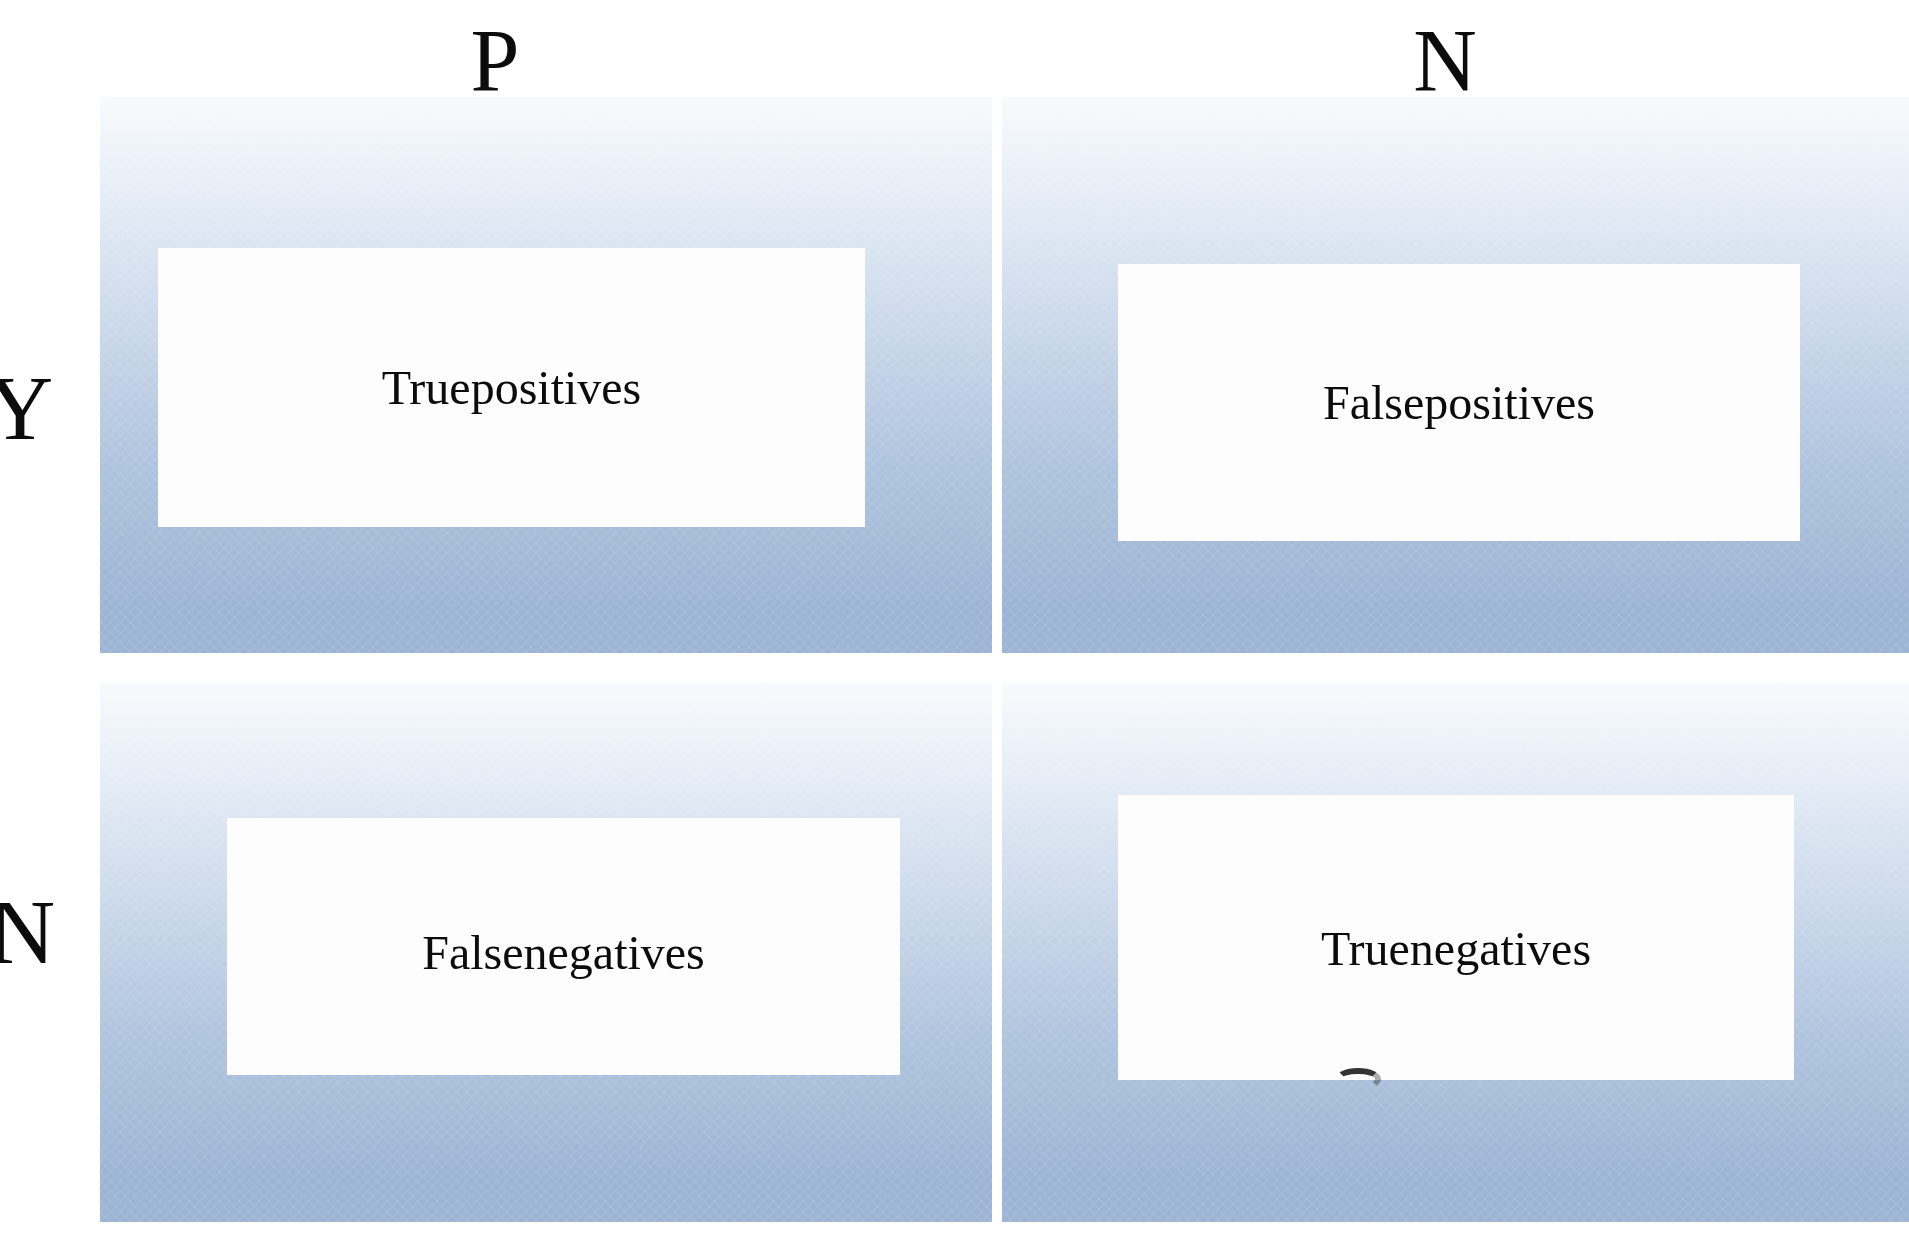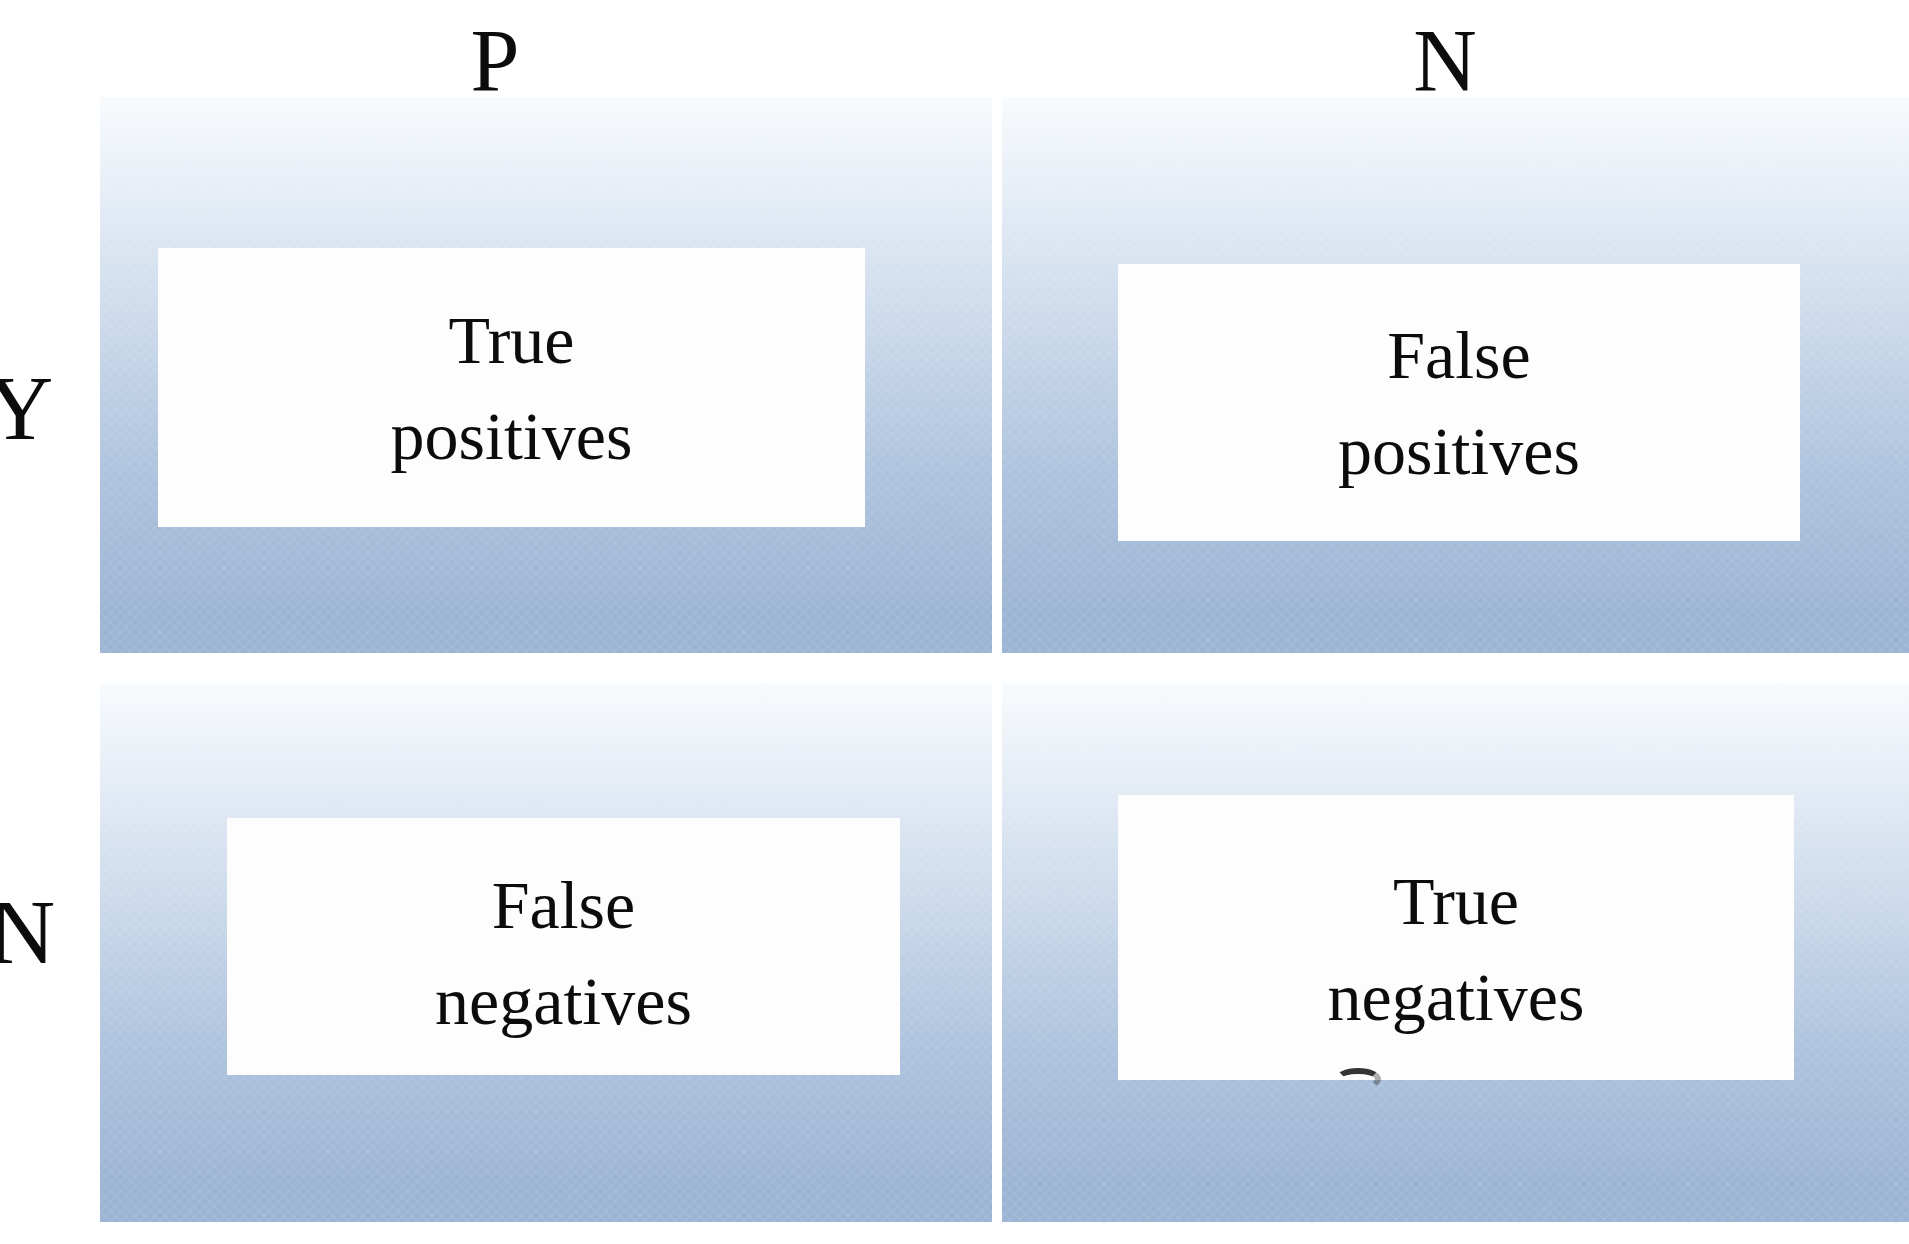--- a/index.html
+++ b/index.html
@@ -40,25 +40,25 @@
   .q-tl{ left:100px; top:97px;  width:892px; height:556px; }
   .q-tr{ left:1002px; top:97px; width:907px; height:556px; }
   .q-bl{ left:100px; top:683px; width:892px; height:539px; }
   .q-br{ left:1002px; top:683px; width:907px; height:539px; }
 
   
   .cellbox{
     position:absolute;
     background:var(--box-bg);
     display:flex;
-    flex-direction:column;
+    flex-direction:row;
     align-items:center;
     justify-content:center;
     text-align:center;
-    font-size:68px;
+    font-size:48px;
     line-height:96px;
     color:var(--ink);
   }
   .b-tp{ left:158px;  top:248px; width:707px; height:279px; }
   .b-fp{ left:1118px; top:264px; width:682px; height:277px; }
   .b-fn{ left:227px;  top:818px; width:673px; height:257px; padding-top:12px; }
   .b-tn{ left:1118px; top:795px; width:676px; height:285px; padding-top:22px; }
 
   
   .col-header{

